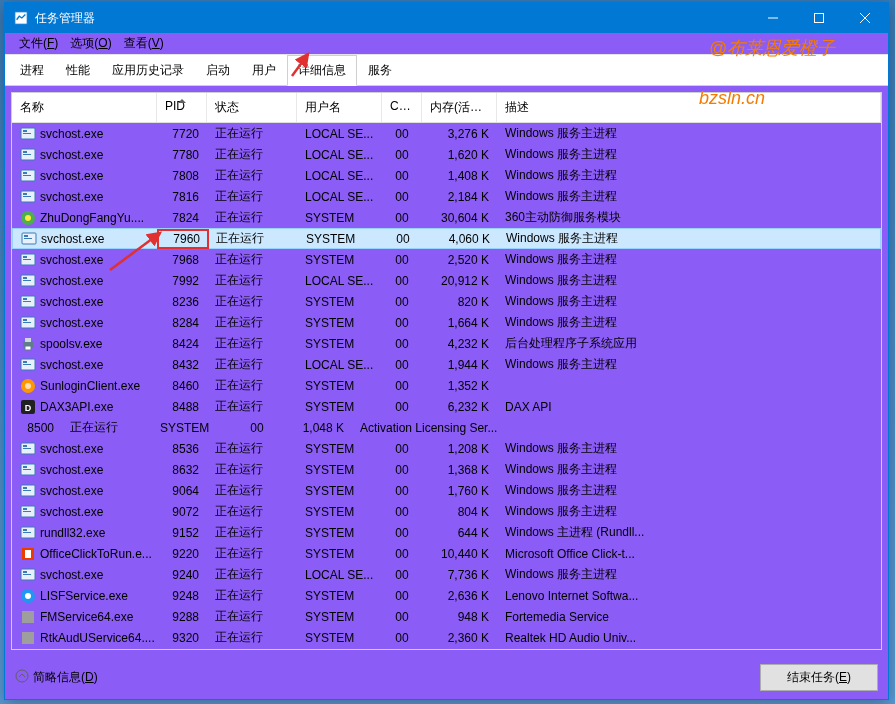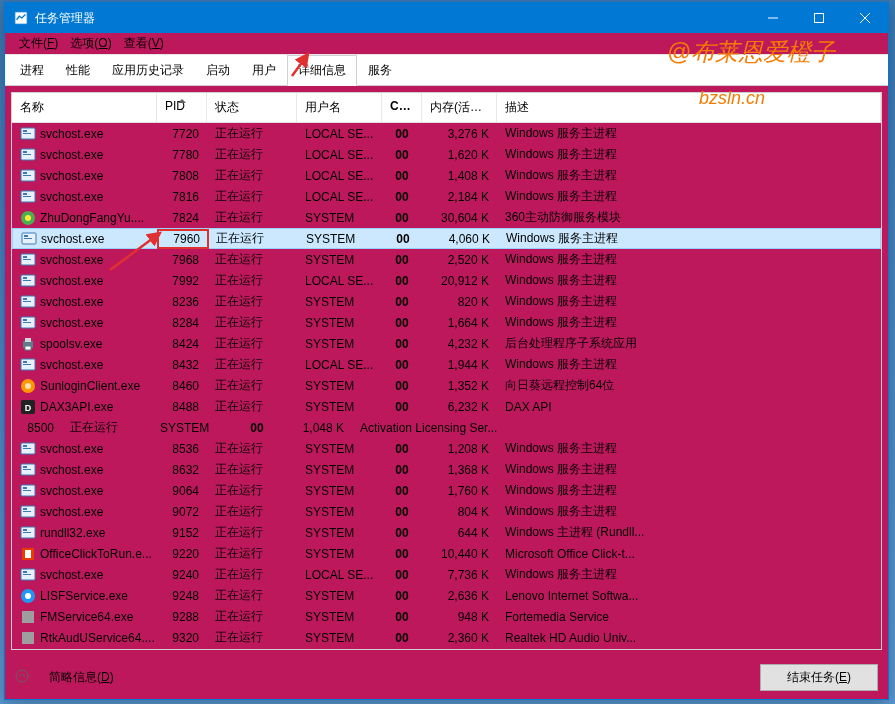--- a/index.html
+++ b/index.html
@@ -1,17 +1,17 @@
 <!DOCTYPE html>
 <html><head>
 <meta charset="utf-8">
 <style>
 * { margin: 0; padding: 0; box-sizing: border-box; font-family: "Microsoft YaHei", "Segoe UI", sans-serif; }
 body { background: linear-gradient(to bottom, #3a7ab5 0%, #4a8ac5 50%, #5a9ad5 100%); width: 895px; height: 704px; overflow: hidden; position: relative; }
-.window { position: absolute; top: 2px; left: 4px; right: 6px; bottom: 4px; background: #be185d; border: 1px solid #0078d4; display: flex; flex-direction: column; box-shadow: 0 4px 16px rgba(0,0,0,0.3); }
+.window { position: absolute; top: 2px; left: 4px; right: 6px; bottom: 4px; background: #8b5cf6; border: 1px solid #0078d4; display: flex; flex-direction: column; box-shadow: 0 4px 16px rgba(0,0,0,0.3); }
 .titlebar { background: #0078d4; color: #fff; height: 30px; display: flex; align-items: center; padding: 0 0 0 8px; font-size: 12px; }
 .titlebar-icon { width: 16px; height: 16px; margin-right: 6px; display: inline-flex; align-items: center; justify-content: center; }
 .titlebar-icon svg { width: 14px; height: 14px; }
 .titlebar-title { flex: 1; }
 .win-controls { display: flex; height: 100%; }
 .win-btn { width: 46px; height: 100%; display: flex; align-items: center; justify-content: center; color: #fff; cursor: pointer; }
 .menubar { height: 22px; display: flex; align-items: center; padding: 2px 8px; font-size: 12px; border-bottom: 1px solid #e5e5e5; }
 .menu-item { padding: 2px 6px; cursor: pointer; }
 .menu-item u { text-decoration: underline; }
 .tabbar { display: flex; border-bottom: 1px solid #d0d0d0; padding: 0 4px; font-size: 12px; background: #fff; }
@@ -29,27 +29,27 @@
 .cell { padding: 2px 8px; white-space: nowrap; overflow: hidden; text-overflow: ellipsis; }
 .cell.name { display: flex; align-items: center; gap: 4px; }
 .proc-icon { width: 16px; height: 16px; flex-shrink: 0; display: inline-flex; align-items: center; justify-content: center; }
 .cell.pid { text-align: right; }
 .cell.cpu { text-align: center; }
 .cell.mem { text-align: right; }
 .col-name { width: 145px; }
 .col-pid { width: 50px; }
 .col-status { width: 90px; }
 .col-user { width: 85px; }
-.col-cpu { width: 40px; font-weight: bold; }
+.col-cpu { width: 40px; }
 .col-mem { width: 75px; }
 .col-desc { flex: 1; }
 .footer { display: flex; justify-content: space-between; align-items: center; padding: 8px 10px; font-size: 12px; }
-.footer-left { display: flex; align-items: center; gap: 20px; cursor: pointer; text-align: right; }
+.footer-left { display: flex; align-items: center; gap: 4px; cursor: pointer; text-align: right; }
 .end-btn { padding: 4px 26px; border: 1px solid #adadad; background: #e1e1e1; cursor: pointer; font-size: 12px; }
-.watermark1 { position: absolute; top: 36px; right: 60px; color: #f57c00; font-size: 24px; font-style: italic; font-weight: 500; pointer-events: none; z-index: 10; }
+.watermark1 { position: absolute; top: 36px; right: 60px; color: #f57c00; font-size: 18px; font-style: italic; font-weight: 500; pointer-events: none; z-index: 10; }
 .watermark2 { position: absolute; top: 88px; right: 130px; color: #f57c00; font-size: 18px; font-style: italic; pointer-events: none; z-index: 10; }
 .arrow1 { position: absolute; top: 48px; left: 290px; z-index: 10; pointer-events: none; }
 .arrow2 { position: absolute; top: 225px; left: 105px; z-index: 10; pointer-events: none; }
 .chevron { display: inline-block; }
 </style>
 </head>
 <body>
 
 <div class="window">
 
@@ -332,21 +332,20 @@
                   <circle cx="8" cy="8" r="3" fill="#ffe0b2"></circle>
                 </svg>
               </span>
               <span>SunloginClient.exe</span>
             </div>
             <div class="cell pid col-pid">8460</div>
             <div class="cell col-status">正在运行</div>
             <div class="cell col-user">SYSTEM</div>
             <div class="cell cpu col-cpu">00</div>
             <div class="cell mem col-mem">1,352 K</div>
-            <div class="cell col-desc">向日葵远程控制64位</div>
           </div>
           <div class="row">
             <div class="cell name col-name">
               <span class="proc-icon">
                 <svg width="16" height="16" viewBox="0 0 16 16">
                   <rect x="1" y="1" width="14" height="14" rx="2" fill="#212121"></rect>
                   <text x="8" y="12" font-size="9" fill="#fff" text-anchor="middle" font-weight="bold">D</text>
                 </svg>
               </span>
               <span>DAX3API.exe</span>

